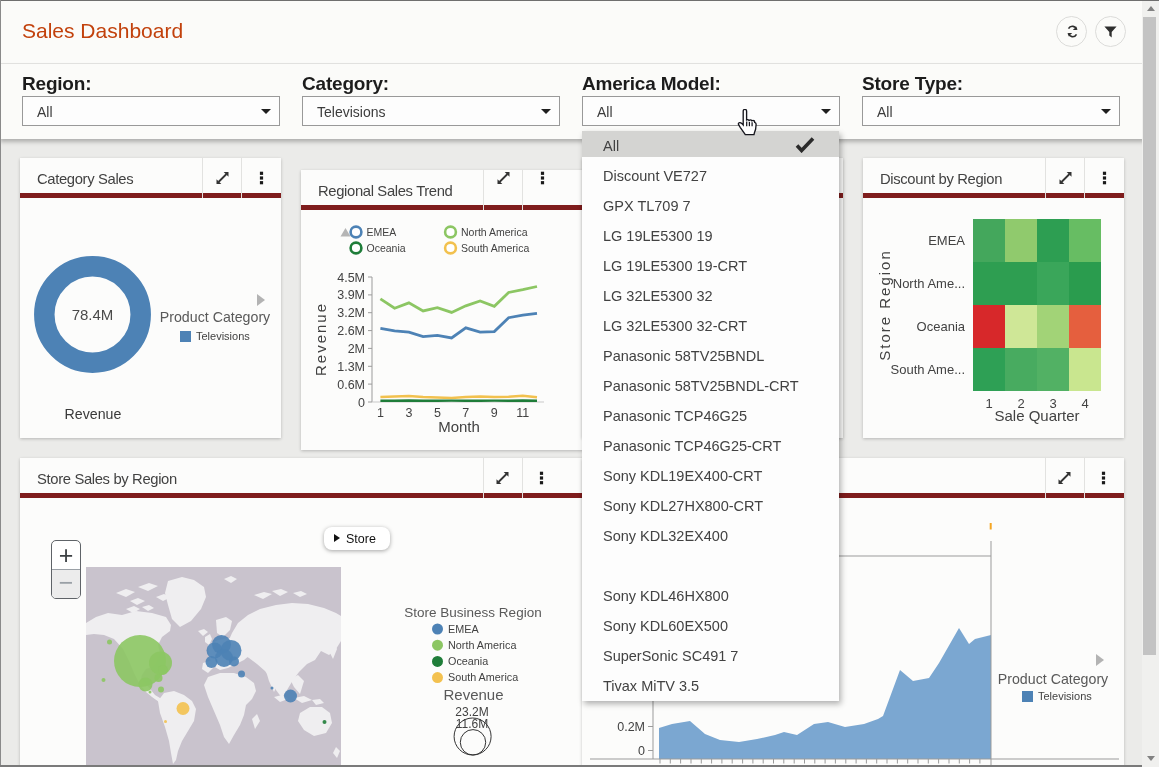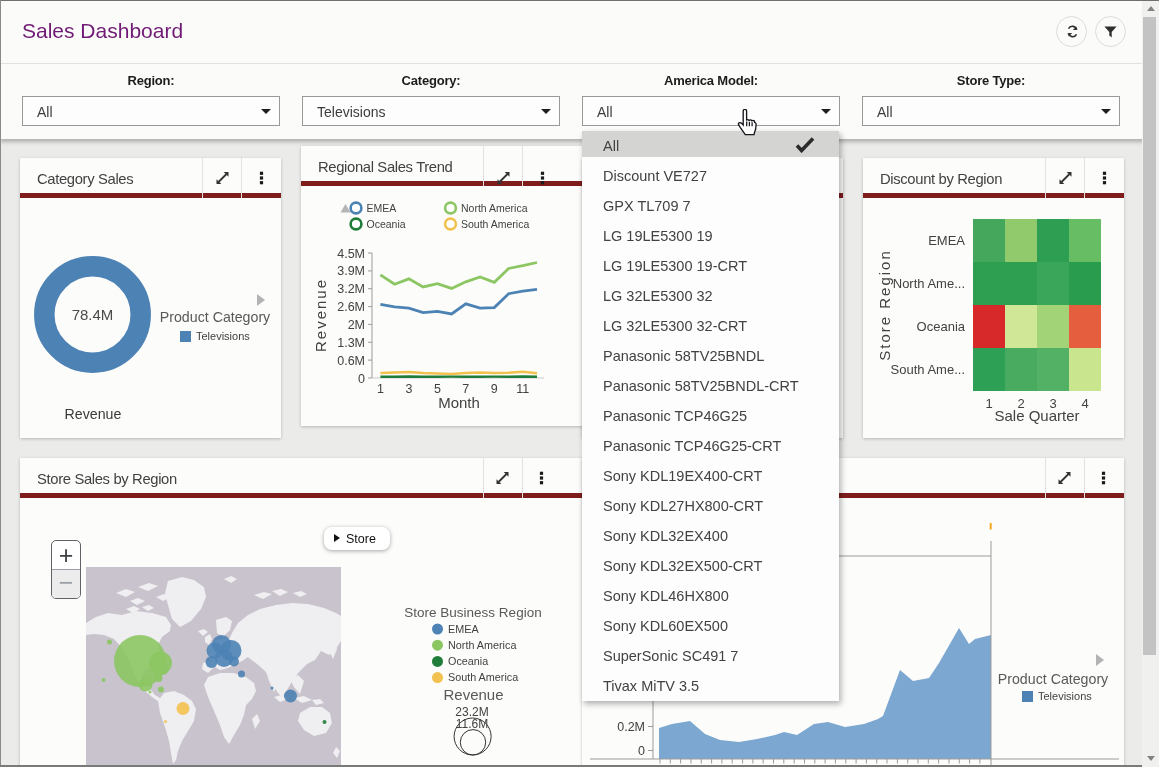--- a/index.html
+++ b/index.html
@@ -3,26 +3,26 @@
 *{margin:0;padding:0;box-sizing:border-box}
 html,body{width:1159px;height:767px;overflow:hidden;background:#ebebe9;font-family:"Liberation Sans",sans-serif}
 .abs{position:absolute}
 .card{position:absolute;background:#fcfcfb;box-shadow:0 1px 3px rgba(0,0,0,.22)}
 .chead{position:absolute;left:0;top:0;right:0;height:40px;border-bottom:5px solid #7f1d1d}
 .ctitle{position:absolute;left:17px;top:12.5px;font-size:14.8px;color:#424242;white-space:nowrap;letter-spacing:-0.35px}
 .cbtn{position:absolute;top:0;height:40px;width:39px;border-left:1px solid #e2e2e0}
 .selbox{position:absolute;top:96px;height:30px;width:258px;background:#fdfdfd;border:1px solid #999;}
 .selbox .txt{position:absolute;left:14px;top:7px;font-size:14px;color:#3c3c3c}
 .selbox .arr{position:absolute;right:8px;top:12px;width:0;height:0;border-left:5.5px solid transparent;border-right:5.5px solid transparent;border-top:5.5px solid #1f1f1f}
-.flabel{position:absolute;top:73px;font-size:13px;font-weight:bold;color:#1c1c1c;width:258px;text-align:center;letter-spacing:-0.2px}
+.flabel{position:absolute;top:73px;font-size:19px;font-weight:bold;color:#1c1c1c;width:258px;letter-spacing:-0.2px}
 .ditem{position:absolute;left:0;width:100%;height:30px;font-size:14.5px;color:#424242;line-height:30px;padding-left:21px;white-space:nowrap}
 </style></head><body>
 
 <div class="abs" style="left:0;top:0;width:1159px;height:64px;background:#fbfbf9;border-bottom:1px solid #e4e4e2"></div>
-<div class="abs" style="left:22px;top:19px;font-size:21px;color:#701a75">Sales Dashboard</div>
+<div class="abs" style="left:22px;top:19px;font-size:21px;color:#c2410c">Sales Dashboard</div>
 
 <div class="abs" style="left:1056px;top:16px;width:31px;height:31px;border:1px solid #dcdcda;border-radius:50%;background:#fbfbf9"></div>
 <div class="abs" style="left:1095px;top:16px;width:31px;height:31px;border:1px solid #dcdcda;border-radius:50%;background:#fbfbf9"></div>
 <svg class="abs" style="left:1065.5px;top:25px" width="13" height="13" viewBox="0 0 13 13">
     <g fill="none" stroke="#2e2e2e" stroke-width="1.6">
       <path d="M2.3 8.2a4.4 4.4 0 0 0 8.2 1.1"></path>
       <path d="M10.7 4.8A4.4 4.4 0 0 0 2.5 3.7"></path>
     </g>
     <path d="M10.4 1.4v3.6H6.8z" fill="#2e2e2e"></path>
     <path d="M2.6 11.6V8h3.6z" fill="#2e2e2e"></path>
@@ -63,21 +63,21 @@
 <circle cx="72.5" cy="116.5" r="48.2" fill="none" stroke="#4d82b5" stroke-width="20.5"></circle>
 <text x="72.5" y="121.5" font-size="15" fill="#4a4a4a" text-anchor="middle">78.4M</text>
 <text x="195" y="124" font-size="14.2" fill="#595959" text-anchor="middle">Product Category</text>
 <rect x="160" y="133" width="11" height="11" fill="#4d82b5"></rect>
 <text x="176" y="142" font-size="11" fill="#424242">Televisions</text>
 <path d="M237 96l8 6-8 6z" fill="#b3b3b3"></path>
 <text x="73" y="221" font-size="14.2" fill="#3a3a3a" text-anchor="middle">Revenue</text>
 </svg>
 </div>
 
-<div class="card" style="left:301px;top:146px;width:302px;height:280px">
+<div class="card" style="left:301px;top:170px;width:302px;height:280px">
 <div class="chead">
       <span class="ctitle">Regional Sales Trend</span>
 <div class="cbtn" style="left:182px"></div>
       <div class="cbtn" style="left:221px"></div>
     </div>
 <svg class="abs" style="left:0;top:40px" width="261" height="240" viewBox="0 0 261 240" id="trend">
       <path d="M39.5 26.5l5-8.5 5 8.5z" fill="#b5b5b5"></path>
       <circle cx="55" cy="22" r="5.4" fill="#fff" stroke="#4d82b5" stroke-width="2.6"></circle>
       <text x="65.5" y="25.5" font-size="10.5" fill="#424242">EMEA</text>
       <circle cx="149.5" cy="22" r="5.4" fill="#fff" stroke="#8cc663" stroke-width="2.6"></circle>
@@ -366,21 +366,20 @@
     <div class="ditem" style="top:120px">LG 19LE5300 19-CRT</div>
     <div class="ditem" style="top:150px">LG 32LE5300 32</div>
     <div class="ditem" style="top:180px">LG 32LE5300 32-CRT</div>
     <div class="ditem" style="top:210px">Panasonic 58TV25BNDL</div>
     <div class="ditem" style="top:240px">Panasonic 58TV25BNDL-CRT</div>
     <div class="ditem" style="top:270px">Panasonic TCP46G25</div>
     <div class="ditem" style="top:300px">Panasonic TCP46G25-CRT</div>
     <div class="ditem" style="top:330px">Sony KDL19EX400-CRT</div>
     <div class="ditem" style="top:360px">Sony KDL27HX800-CRT</div>
     <div class="ditem" style="top:390px">Sony KDL32EX400</div>
-    <div class="ditem" style="top:420px">Sony KDL32EX500-CRT</div>
     <div class="ditem" style="top:450px">Sony KDL46HX800</div>
     <div class="ditem" style="top:480px">Sony KDL60EX500</div>
     <div class="ditem" style="top:510px">SuperSonic SC491 7</div>
     <div class="ditem" style="top:540px">Tivax MiTV 3.5</div>
     <svg style="position:absolute;right:24px;top:5px" width="20" height="17" viewBox="0 0 20 17">
       <path d="M2 9.5l4.6 5L18 2.6" fill="none" stroke="#2b2b2b" stroke-width="3.6"></path>
     </svg>
   </div>
 
 <svg class="abs" style="left:736px;top:109px" width="23" height="27" viewBox="0 0 23 27" id="cursor">

